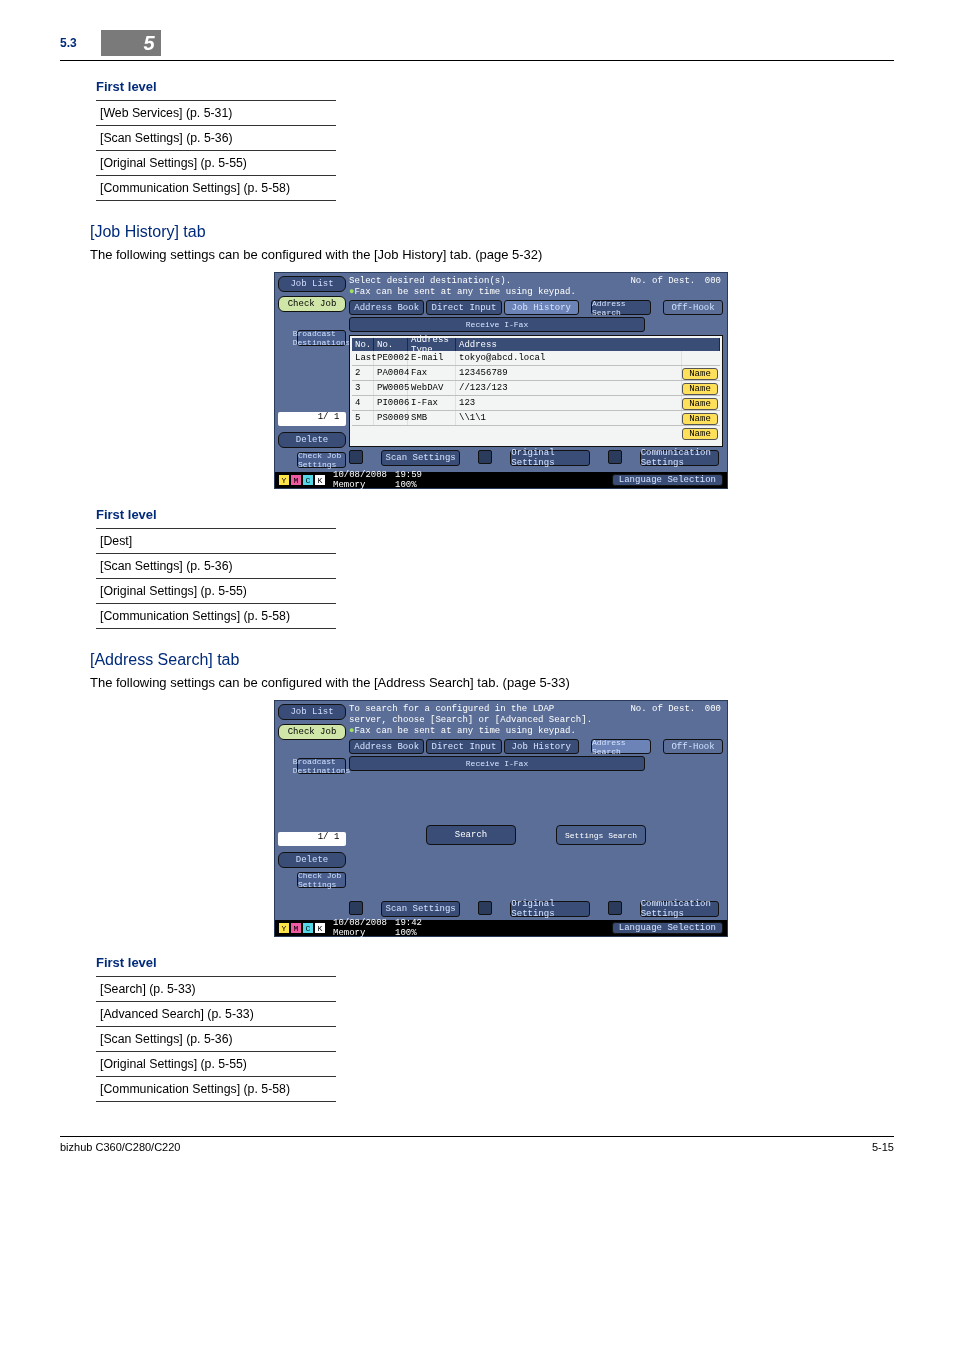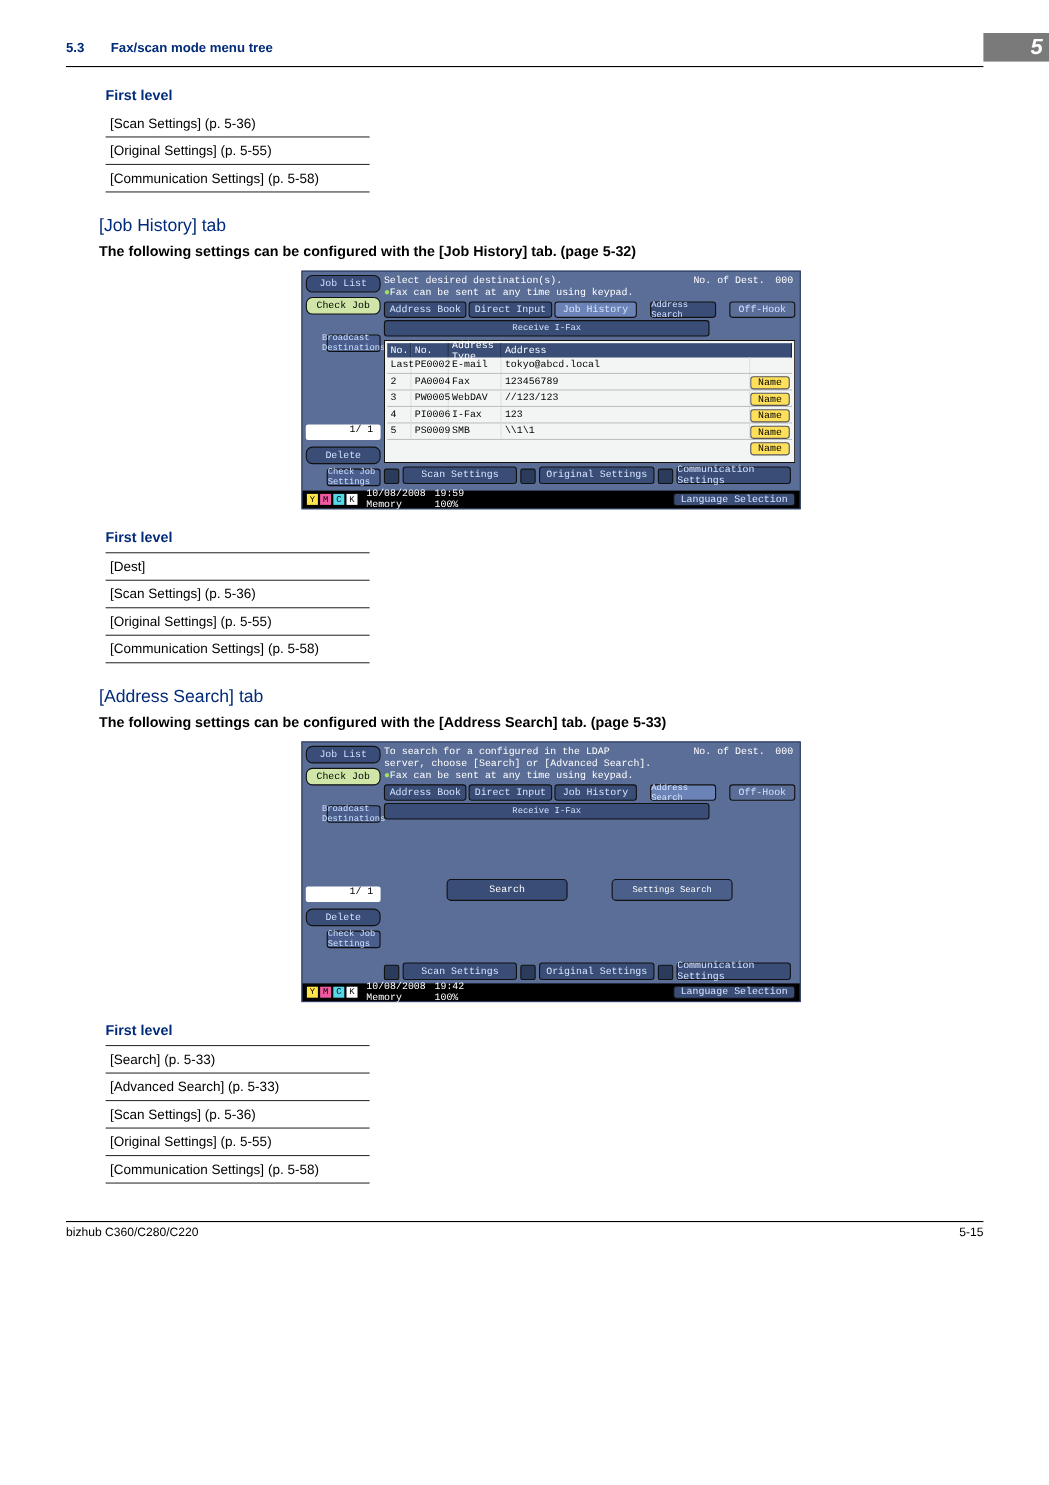--- a/index.html
+++ b/index.html
@@ -26,21 +26,21 @@
     font-size: 20px; font-weight: bold; font-style: italic;
     display: flex; align-items: center; justify-content: flex-end;
     padding-right: 6px;
     margin-right: -60px;
   }
   .runhead-rule { border: none; border-top: 1px solid #000; margin: 4px 0 0 0; }
 
   
   h3.blue { color: #002a7a; font-weight: normal; font-size: 16px; margin: 22px 0 4px 30px; }
   h4.level { color: #002a7a; font-weight: bold; font-size: 13px; margin: 18px 0 6px 36px; }
-  p.intro { margin: 6px 0 10px 30px; font-weight: bold; }
+  p.intro { margin: 6px 0 10px 30px; }
 
   
   .mini-table { width: 240px; margin-left: 36px; font-size: 12.3px; }
   .mini-table .row { padding: 5px 4px; border-bottom: 1px solid #333; }
   .mini-table .row.first { border-top: 1px solid #333; }
 
   
   .panel-wrap { width: 454px; margin: 10px 0 18px 214px; }
   .panel-wrap * { font-family: "Courier New", monospace; font-size: 9px; }
 
@@ -88,54 +88,54 @@
   .white-area.search { min-height: 124px; }
   .hist-head { display: flex; gap: 0; }
   .hist-head div { background: #394d77; color: #fff; height: 13px; display: flex; align-items: center; padding: 0 3px; border-right: 1px solid #1c2844; }
   .c-num { width: 22px; } .c-num2 { width: 34px; } .c-type { width: 48px; } .c-addr { flex: 1; }
   .hist-row { display: flex; gap: 0; border-bottom: 1px solid #c0c0c0; height: 15px; align-items: center; }
   .hist-row .cel { padding: 0 3px; }
   .hist-row .c-num, .hist-row .c-num2, .hist-row .c-type, .hist-row .c-addr { border-right: 1px solid #e0e0e0; height: 100%; display: flex; align-items: center; }
   .name-btn { background: #ffe05a; border: 1px solid #555; border-radius: 3px; height: 12px; width: 36px; display: flex; align-items: center; justify-content: center; margin-left: auto; margin-right: 2px; margin-top: 32px; }
 
   .big-search-btn, .big-adv-btn {
-    width: 110px; height: 20px; border: 1px solid #111; border-radius: 4px;
+    width: 90px; height: 20px; border: 1px solid #111; border-radius: 4px;
     display: flex; align-items: center; justify-content: center;
     color: #fff;
   }
   .big-search-btn { background: #394d77; }
   .big-adv-btn { background: #4a5f8a; font-size: 8px; }
 
-  .footbar { display: flex; gap: 3px; padding: 3px 4px 0 0; align-items: flex-end; }
+  .footbar { display: flex; gap: 18px; padding: 3px 4px 0 0; align-items: flex-start; }
   .foot-btn { flex: 1; height: 16px; border: 1px solid #111; border-radius: 3px; background: #394d77; color: #d7e4ff; display:flex; align-items:center; justify-content:center; }
   .foot-ico { width: 14px; height: 14px; background: #2b3b5c; border: 1px solid #111; border-radius: 2px; }
 
   .statusbar { display: flex; align-items: center; background: #000; color: #fff; height: 16px; padding: 0 4px; gap: 8px; }
   .statusbar .chips { display: flex; gap: 2px; }
   .chip { width: 10px; height: 10px; display:flex; align-items:center; justify-content:center; font-size: 8px; color:#000; }
   .chip.y { background: #ffe44a; } .chip.m { background: #ef5aa0; } .chip.c { background: #55d8e8; } .chip.k { background: #fff; }
   .statusbar .dt { font-size: 8px; }
   .lang-btn { margin-left: auto; background: #394d77; color: #d7e4ff; border: 1px solid #111; border-radius: 3px; height: 12px; padding: 0 6px; display:flex; align-items:center; }
 
   
   .page-footer { margin-top: 34px; border-top: 1px solid #000; padding-top: 4px; display: flex; font-size: 11px; }
   .page-footer .pn { margin-left: auto; }
 </style>
 </head>
 <body>
 
 <div class="runhead">
   <span class="sec-num">5.3</span>
-  <span class="sec-title">Fax/scan mode menu tree</span>
   <span class="tab5">5</span>
 </div>
 <hr class="runhead-rule">
 
 <h4 class="level">First level</h4>
 <div class="mini-table">
+  <div class="row first">[Web Services] (p. 5-31)</div>
   <div class="row">[Scan Settings] (p. 5-36)</div>
   <div class="row">[Original Settings] (p. 5-55)</div>
   <div class="row">[Communication Settings] (p. 5-58)</div>
 </div>
 
 <h3 class="blue">[Job History] tab</h3>
 <p class="intro">The following settings can be configured with the [Job History] tab. (page 5-32)</p>
 
 <div class="panel-wrap">
   <div class="panel">

